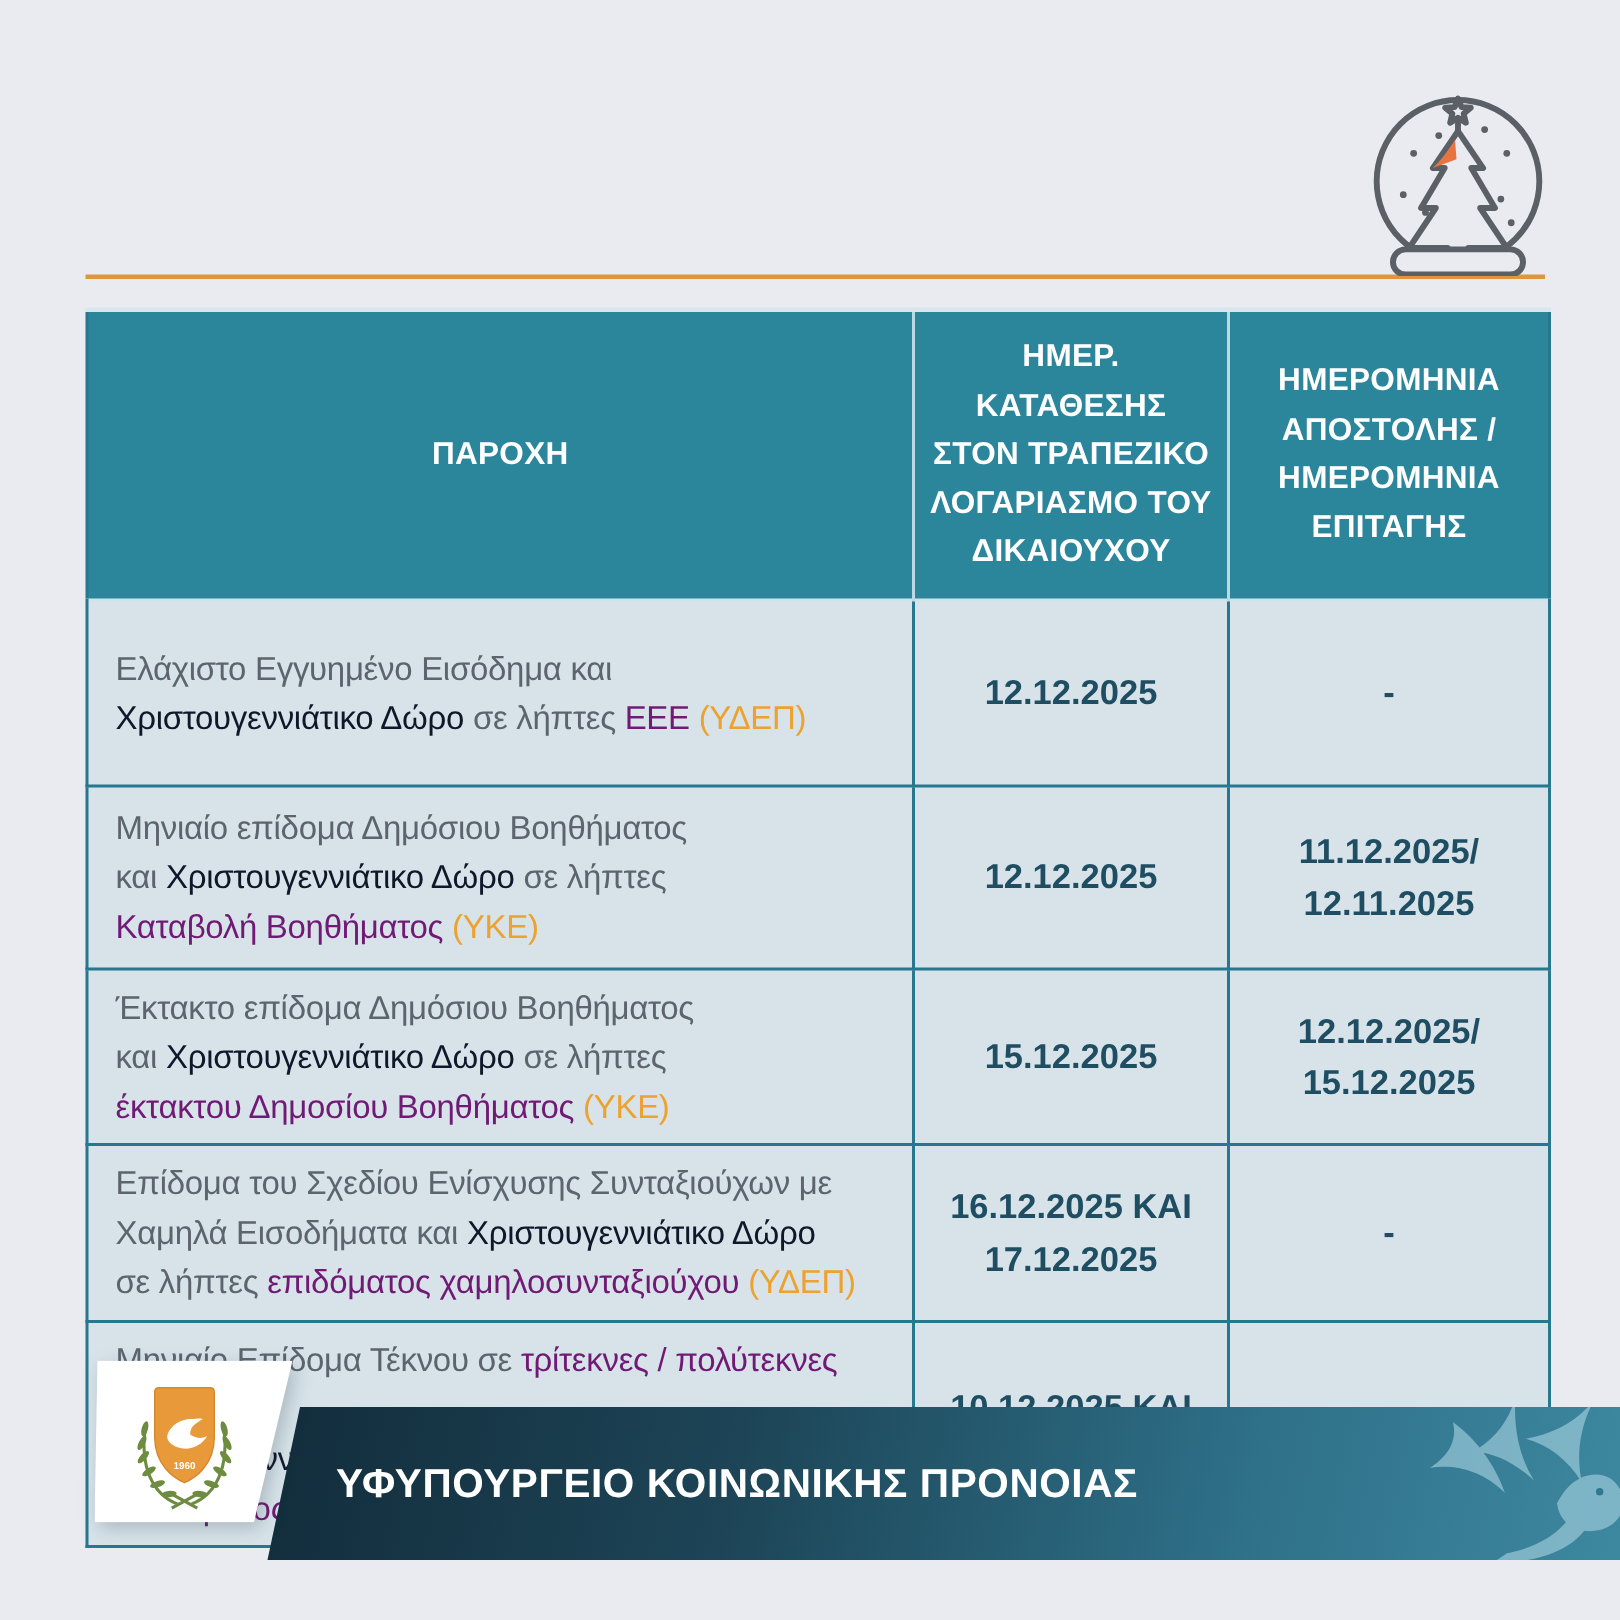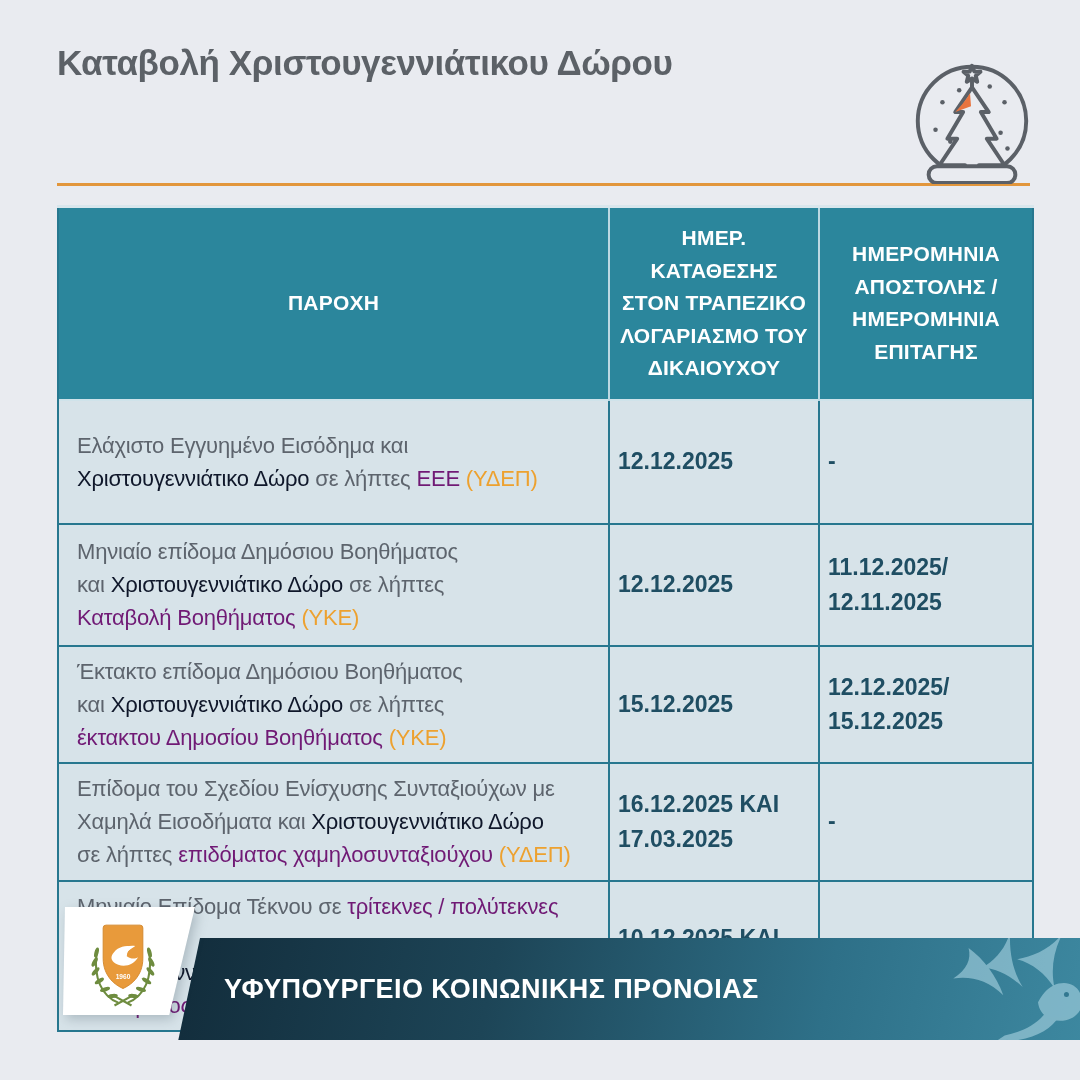--- a/index.html
+++ b/index.html
@@ -38,21 +38,21 @@
   tbody td{
     background:#D7E3E9;border:2px solid #27778F;
     vertical-align:middle;
   }
   tbody tr:first-child td{border-top:2px solid #CFE3EA;}
   td.cell-benefit{
     font-size:22px;line-height:1.5;letter-spacing:-0.2px;
     padding:8px 10px 8px 18px;color:#5D646D;text-align:left;
   }
   td.cell-date{
-    font-size:23px;font-weight:700;color:#1F4E63;
+    font-size:23px;font-weight:700;color:#1F4E63;text-align:center;
     white-space:pre-line;line-height:1.5;padding:6px 8px;
   }
   tbody tr:nth-child(1) td{height:106px;}
   tbody tr:nth-child(2) td{height:104px;}
   tbody tr:nth-child(3) td{height:98px;}
   tbody tr:nth-child(4) td{height:100px;}
   tbody tr:nth-child(5) td{height:126px;}
   .seg-n{color:#5D646D;}
   .seg-b{color:#0f172a;font-weight:400;}
   .seg-t{color:#701a75;font-weight:400;}
@@ -79,21 +79,20 @@
   .emblem-box{
     width:132px;height:108px;background:#FFFFFF;
     clip-path:polygon(1.5% 0,100% 0,80.5% 100%,0 100%);
   }
   .emblem-svg{margin:5px 0 0 8px;}
 </style>
 </head>
 <body>
 
 <div class="title-block">
-  <div>Καταβολή Χριστουγεννιάτικου Δώρου</div>
 </div>
 <div class="divider"></div>
 
 <svg class="globe-icon" viewBox="0 0 140 140">
   <g fill="none" stroke="#5B6067" stroke-width="4" stroke-linecap="round" stroke-linejoin="round">
     <circle cx="70" cy="76" r="55"></circle>
     <polygon points="70,20 72.4,25.8 78.6,26.2 73.8,30.2 75.3,36.3 70,33 64.7,36.3 66.2,30.2 61.4,26.2 67.7,25.8"></polygon>
     <line x1="70" y1="36" x2="70" y2="42"></line>
     <path d="M70,42 L53,67 H61 L45,94 H55 L37,121 H63 V130"></path>
     <path d="M70,42 L87,67 H79 L95,94 H85 L103,121 H77 V130"></path>
@@ -140,21 +139,21 @@
         </tr>
         <tr>
           <td class="cell-benefit"><span class="seg-n">Έκτακτο επίδομα Δημόσιου Βοηθήματος</span><br><span class="seg-n">και </span><span class="seg-b">Χριστουγεννιάτικο Δώρο</span><span class="seg-n"> σε λήπτες</span><br><span class="seg-t">έκτακτου Δημοσίου Βοηθήματος</span><span class="seg-n"> </span><span class="seg-o">(ΥΚΕ)</span></td>
           <td class="cell-date">15.12.2025</td>
           <td class="cell-date">12.12.2025/
 15.12.2025</td>
         </tr>
         <tr>
           <td class="cell-benefit"><span class="seg-n">Επίδομα του Σχεδίου Ενίσχυσης Συνταξιούχων με</span><br><span class="seg-n">Χαμηλά Εισοδήματα και </span><span class="seg-b">Χριστουγεννιάτικο Δώρο</span><br><span class="seg-n">σε λήπτες </span><span class="seg-t">επιδόματος χαμηλοσυνταξιούχου</span><span class="seg-n"> </span><span class="seg-o">(ΥΔΕΠ)</span></td>
           <td class="cell-date">16.12.2025 ΚΑΙ
-17.03.2025</td>
+17.12.2025</td>
           <td class="cell-date">-</td>
         </tr>
         <tr>
           <td class="cell-benefit"><span class="seg-n">Μηνιαίο Επίδομα Τέκνου σε </span><span class="seg-t">τρίτεκνες / πολύτεκνες</span><br><span class="seg-t">οικογένειες</span><br><span class="seg-b">Χριστουγεννιάτικο Δώρο</span><span class="seg-n"> σε </span><span class="seg-t">δικαιούχους</span><br><span class="seg-t">Επιδόματος Τέκνου</span><span class="seg-n"> </span><span class="seg-o">(ΥΔΕΠ)</span></td>
           <td class="cell-date">10.12.2025 ΚΑΙ
 17.12.2025</td>
           <td class="cell-date">-</td>
         </tr>
       </tbody>
   </table>

